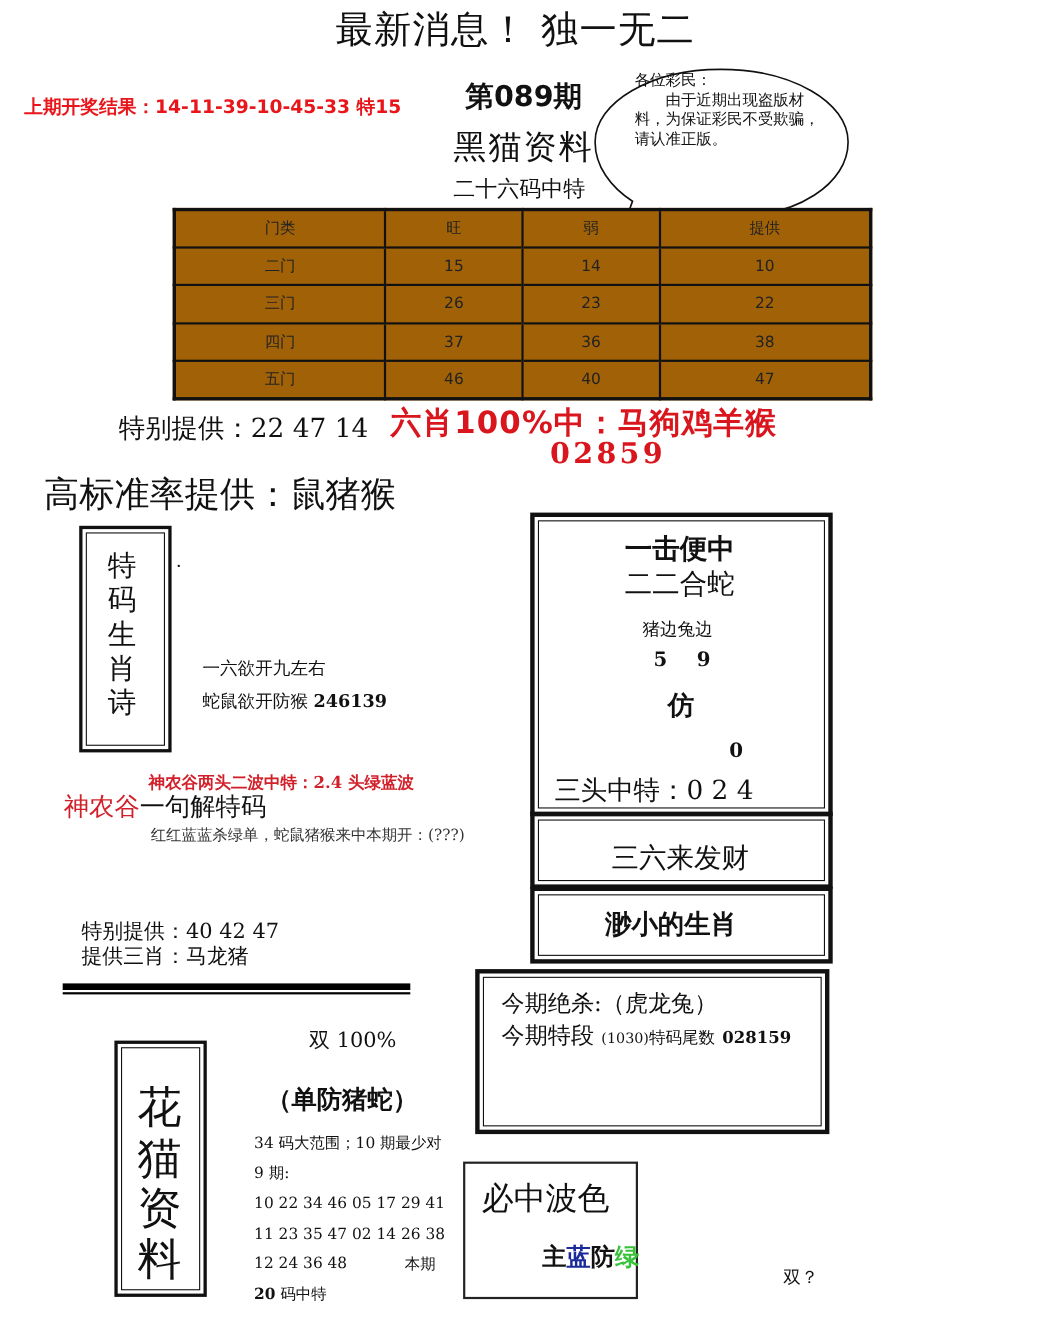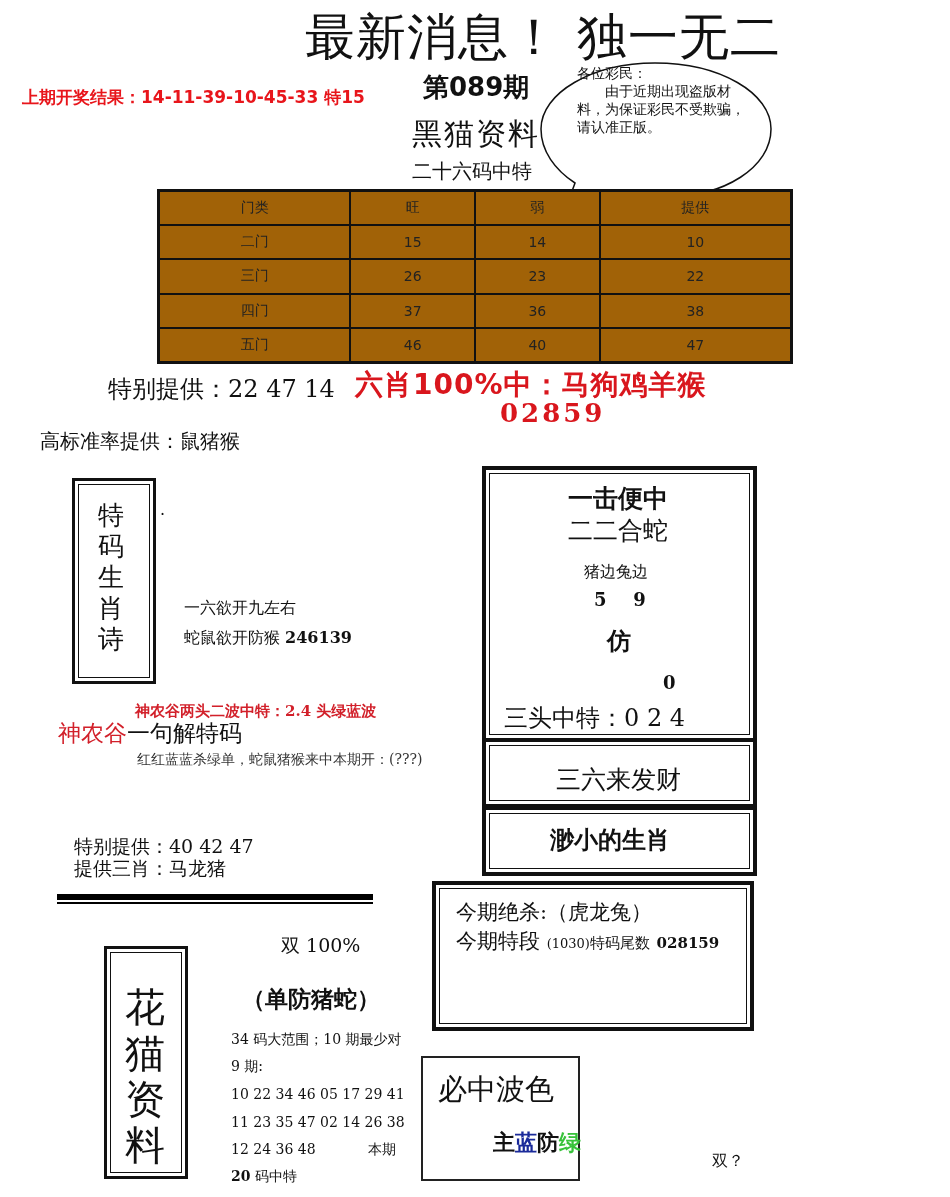--- a/index.html
+++ b/index.html
@@ -2,40 +2,40 @@
 <html><head>
 <meta charset="utf-8">
 <style>
   * { box-sizing: border-box; margin: 0; padding: 0; }
   body { width: 950px; height: 1197px; background: #ffffff; position: relative; overflow: hidden;
          font-family: "DejaVu Serif", "Liberation Serif", serif; color: #111; }
   .abs { position: absolute; white-space: nowrap; }
   .sans { font-family: "DejaVu Sans", "Liberation Sans", sans-serif; }
   .serif { font-family: "DejaVu Serif", "Liberation Serif", serif; }
 
-  #main-title { left: 305px; top: 4px; font-size: 50px; letter-spacing: 1px; }
+  #main-title { left: 305px; top: 4px; font-size: 34px; letter-spacing: 1px; }
   #last-result { left: 22px; top: 86px; font-size: 17px; font-weight: bold; color: #e8151b; }
   #issue { left: 423px; top: 70px; font-size: 26px; font-weight: bold; text-align: center; }
   #brand { left: 412px; top: 114px; font-size: 30px; letter-spacing: 2px; }
   #sub26 { left: 412px; top: 158px; font-size: 20px; }
 
   #bubble { left: 535px; top: 55px; width: 240px; height: 200px; }
   #bubble-text { left: 577px; top: 64px; width: 170px; font-size: 14px; line-height: 18px; white-space: normal; }
 
   #main-table { position: absolute; left: 157px; top: 189px; width: 636px; height: 175px;
                 border-collapse: collapse; border: 3px solid #111; background: #a16207; }
   #main-table td { border-left: 2px solid #111; border-top: 2px solid #111; text-align: center;
                    font-family: "DejaVu Sans", "Liberation Sans", sans-serif; font-size: 14px; color: #222; height: 28px; }
   #main-table tr:first-child td { border-top: none; }
   #main-table td:first-child { border-left: none; }
 
   #special1 { left: 108px; top: 373px; font-size: 24px; }
   #six { left: 355px; top: 366px; font-size: 28px; font-weight: bold; color: #d9161d; letter-spacing: 1px; }
   #six-num { left: 500px; top: 398px; font-size: 26px; font-weight: bold; color: #d9161d; letter-spacing: 3px; text-align: right; }
-  #highstd { left: 40px; top: 428px; font-size: 20px; }
+  #highstd { left: 40px; top: 428px; font-size: 32px; }
 
   .dbl-box { position: absolute; border: 3px solid #111; }
   .dbl-box > .inner { position: absolute; inset: 3px; border: 1.5px solid #111; }
 
   #poem-box { left: 72px; top: 478px; width: 84px; height: 206px; }
   #poem-vert { left: 96px; top: 500px; font-size: 26px; line-height: 31px; width: 30px; white-space: normal; text-align: center; }
   #dot { left: 160px; top: 505px; font-size: 16px; }
   #poem1 { left: 184px; top: 598px; font-size: 16px; }
   #poem2 { left: 184px; top: 628px; font-size: 16px; }
   #poem2 b { font-weight: bold; }

